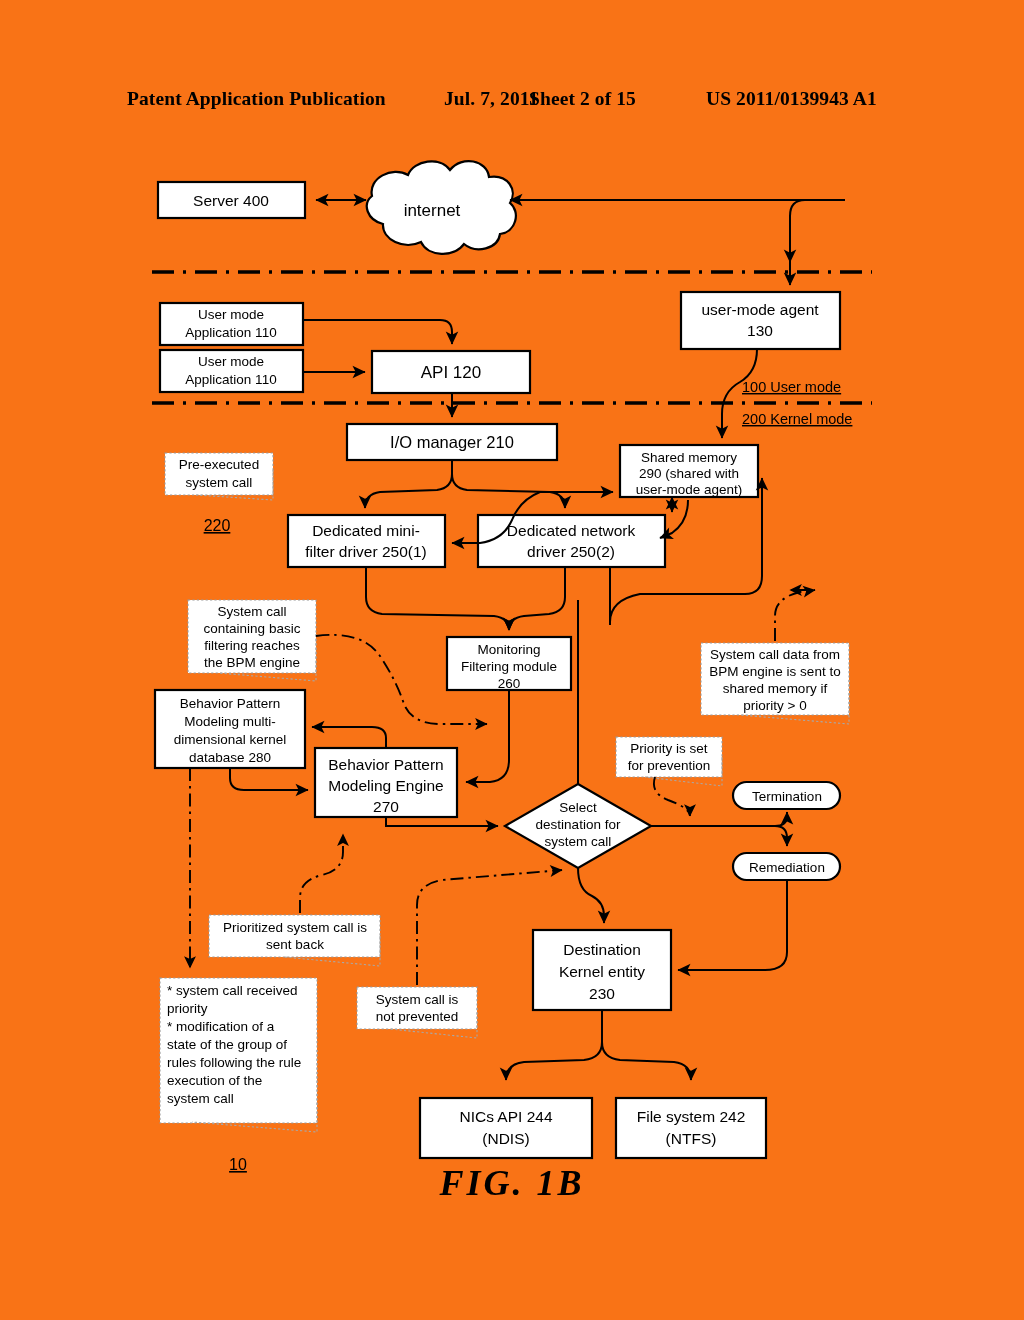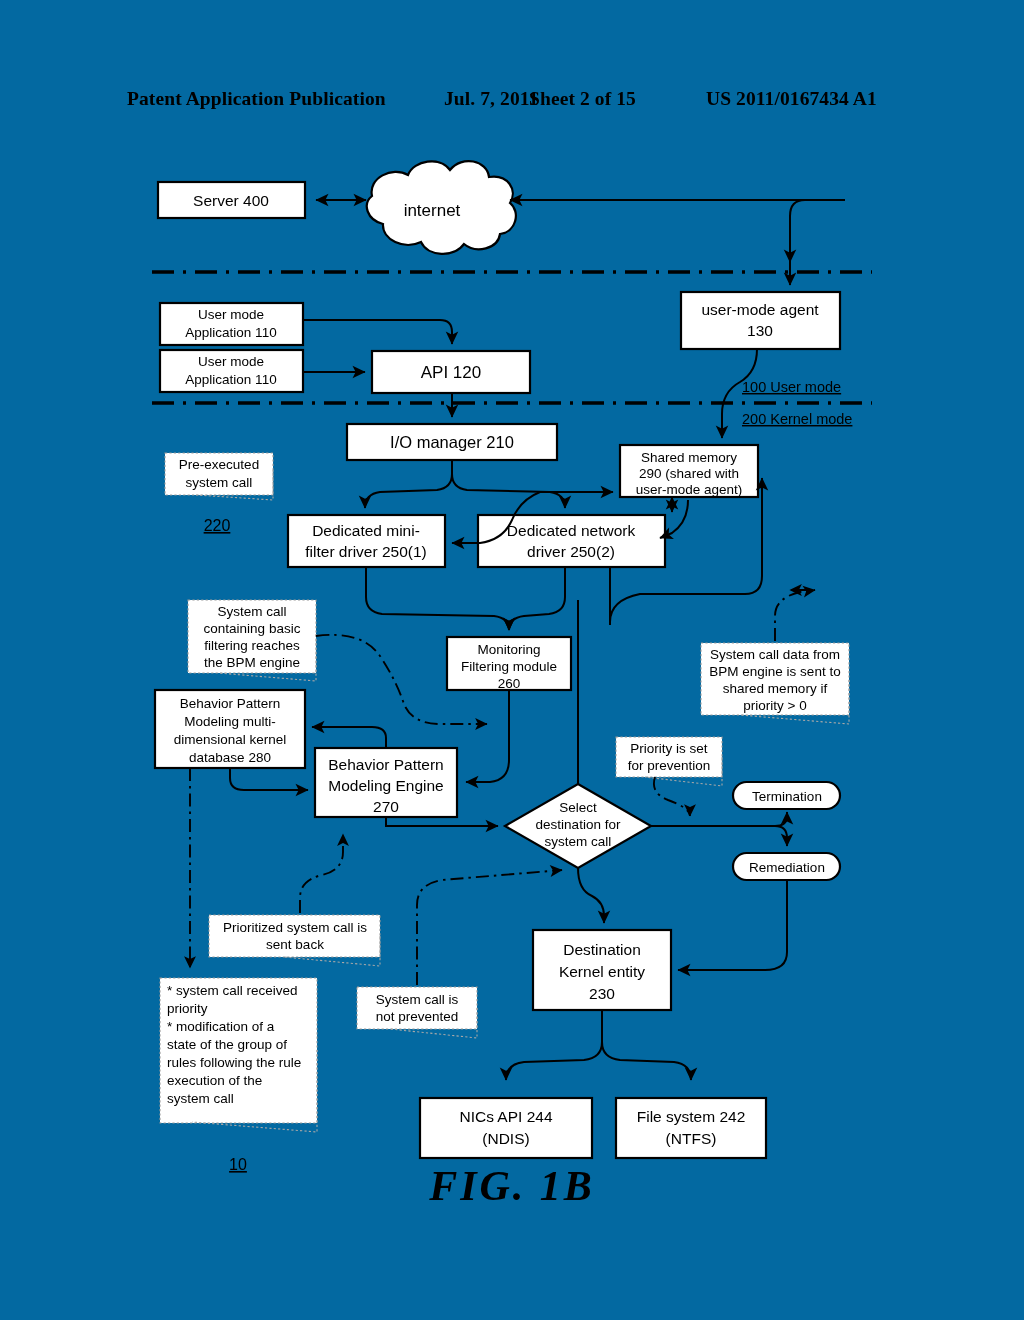--- a/index.html
+++ b/index.html
@@ -11,21 +11,21 @@
     width: 1024px;
     height: 1320px;
     position: relative;
     font-family: "Liberation Sans", sans-serif;
     overflow: hidden;
   }
   #page {
     position: relative;
     width: 1024px;
     height: 1320px;
-    background: #0369a1;
+    background: #f97316;
   }
   .hdr {
     position: absolute;
     top: 88px;
     left: 0;
     width: 1024px;
     font-family: "Liberation Serif", serif;
     font-weight: bold;
     font-size: 19.5px;
     color: #000;
@@ -71,35 +71,35 @@
   .ref-lbl { font-size: 16px; text-anchor: middle; text-decoration: underline; }
   .figcap {
     position: absolute;
     left: 0;
     top: 1162px;
     width: 1024px;
     text-align: center;
     font-family: "Liberation Serif", serif;
     font-style: italic;
     font-weight: bold;
-    font-size: 42px;
+    font-size: 36px;
     letter-spacing: 3px;
     color: #000;
   }
 </style>
 </head>
 <body>
 
 <div id="page">
 
   <div class="hdr">
     <span class="h-pub">Patent Application Publication</span>
     <span class="h-date">Jul. 7, 2011</span>
     <span class="h-sheet">Sheet 2 of 15</span>
-    <span class="h-num">US 2011/0167434 A1</span>
+    <span class="h-num">US 2011/0139943 A1</span>
   </div>
 
   <svg class="diagram" viewBox="0 0 1024 1320">
     <defs>
       <marker id="arr" viewBox="0 0 12 12" refX="10.5" refY="6" markerWidth="7.5" markerHeight="7.5" orient="auto-start-reverse">
         <path d="M 0.5 1 L 11 6 L 0.5 11 L 3 6 Z" fill="#000"></path>
       </marker>
       <marker id="arrs" viewBox="0 0 12 12" refX="10.5" refY="6" markerWidth="6.8" markerHeight="6.8" orient="auto-start-reverse">
         <path d="M 0.5 1 L 11 6 L 0.5 11 L 3 6 Z" fill="#000"></path>
       </marker>

